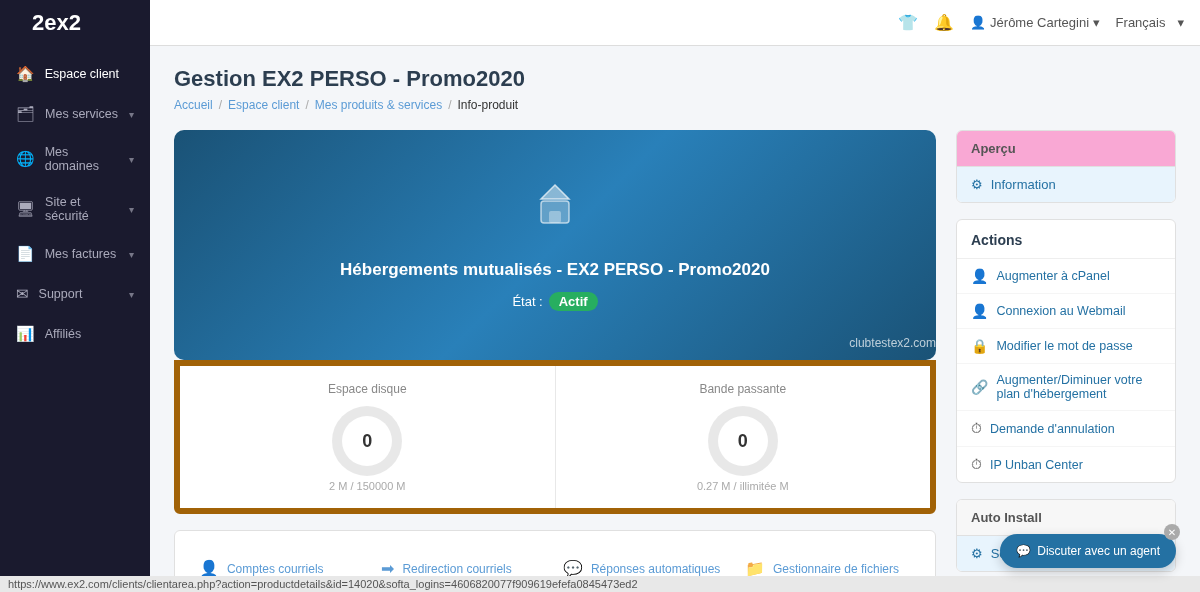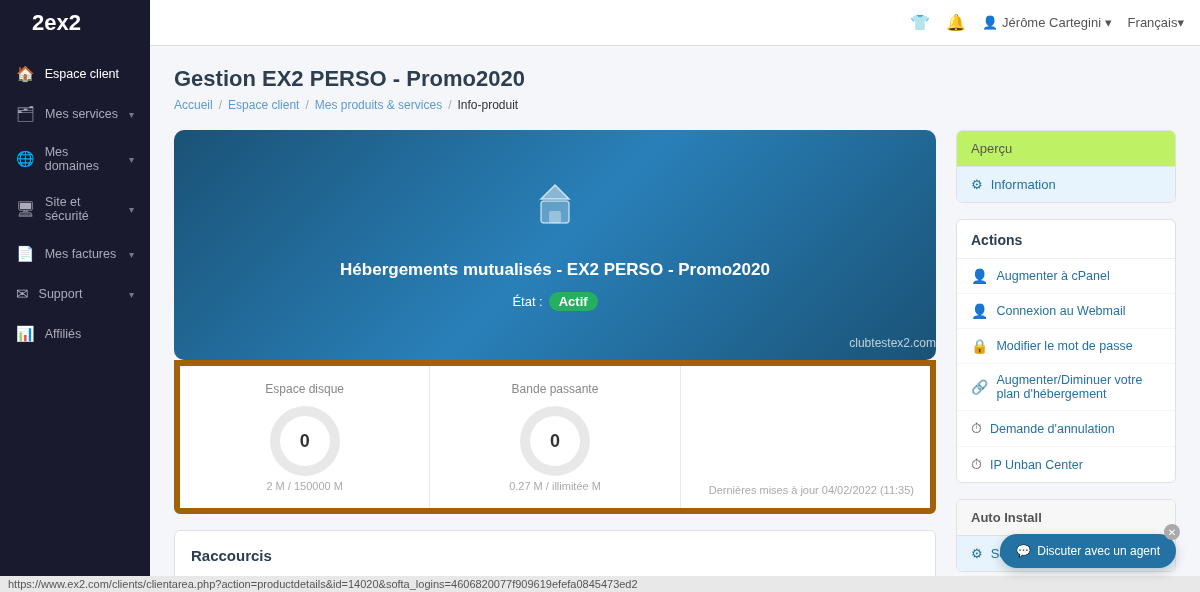--- a/index.html
+++ b/index.html
@@ -26,21 +26,21 @@
       height: 46px;
       background: #1a1a2e;
       display: flex;
       align-items: center;
       justify-content: center;
     }
     .topnav .logo svg { width: 90px; }
     .topnav-right { display: flex; align-items: center; gap: 16px; }
     .topnav-icon { color: #555; font-size: 16px; cursor: pointer; }
     .topnav-user { display: flex; align-items: center; gap: 4px; color: #555; cursor: pointer; font-size: 13px; }
-    .topnav-lang { display: flex; align-items: center; gap: 0; color: #555; cursor: pointer; font-size: 13px; }
+    .topnav-lang { display: flex; align-items: center; gap: 12px; color: #555; cursor: pointer; font-size: 13px; }
 
     
     .layout { display: flex; margin-top: 46px; height: calc(100vh - 46px); }
 
     
     .sidebar {
       width: 150px;
       background: #1a1a2e;
       flex-shrink: 0;
       display: flex;
@@ -150,21 +150,21 @@
       font-size: 12px;
       border-bottom: 1px solid #f0f0f0;
       transition: background 0.12s;
     }
     .shortcut-item .sh-icon { font-size: 16px; flex-shrink: 0; }
     .shortcut-item .sh-label { color: #5b9bd5; text-decoration: none; }
 
     
     .right-panel {}
     .info-box { background: #fff; border: 1px solid #e0e0e0; border-radius: 6px; margin-bottom: 16px; overflow: hidden; }
-    .info-box-header { background: #bef264; border-bottom: 1px solid #e0e0e0; padding: 10px 14px; font-size: 13px; font-weight: 400; color: #555; }
+    .info-box-header { background: #f9a8d4; border-bottom: 1px solid #e0e0e0; padding: 10px 14px; font-size: 13px; font-weight: 700; color: #555; }
     .info-btn {
       display: flex; align-items: center; gap: 8px;
       background: #e8f4fd;
       border: none;
       padding: 10px 14px;
       width: 100%;
       cursor: pointer;
       font-size: 13px;
       color: #2471a3;
       font-weight: 500;
@@ -357,26 +357,24 @@
             </div>
             <div class="stat-item">
               <div class="stat-label">Bande passante</div>
               <div class="gauge-wrap">
                 <div class="gauge" style="background: conic-gradient(#5b9bd5 0deg, #e8e8e8 0deg);">
                   <div class="gauge-inner">0</div>
                 </div>
               </div>
               <div class="stat-sub">0.27 M / illimitée M</div>
             </div>
-            <div class="stat-update">Dernières mises à jour 04/02/2022 (11:35)</div>
           </div>
         </div>
 
         <div class="shortcuts-section">
-          <div class="section-title">Raccourcis</div>
           <div class="shortcuts-grid">
 
             <div class="shortcut-item">
               <span class="sh-icon">👤</span>
               <span class="sh-label">Comptes courriels</span>
             </div>
             <div class="shortcut-item">
               <span class="sh-icon">➡</span>
               <span class="sh-label">Redirection courriels</span>
             </div>

